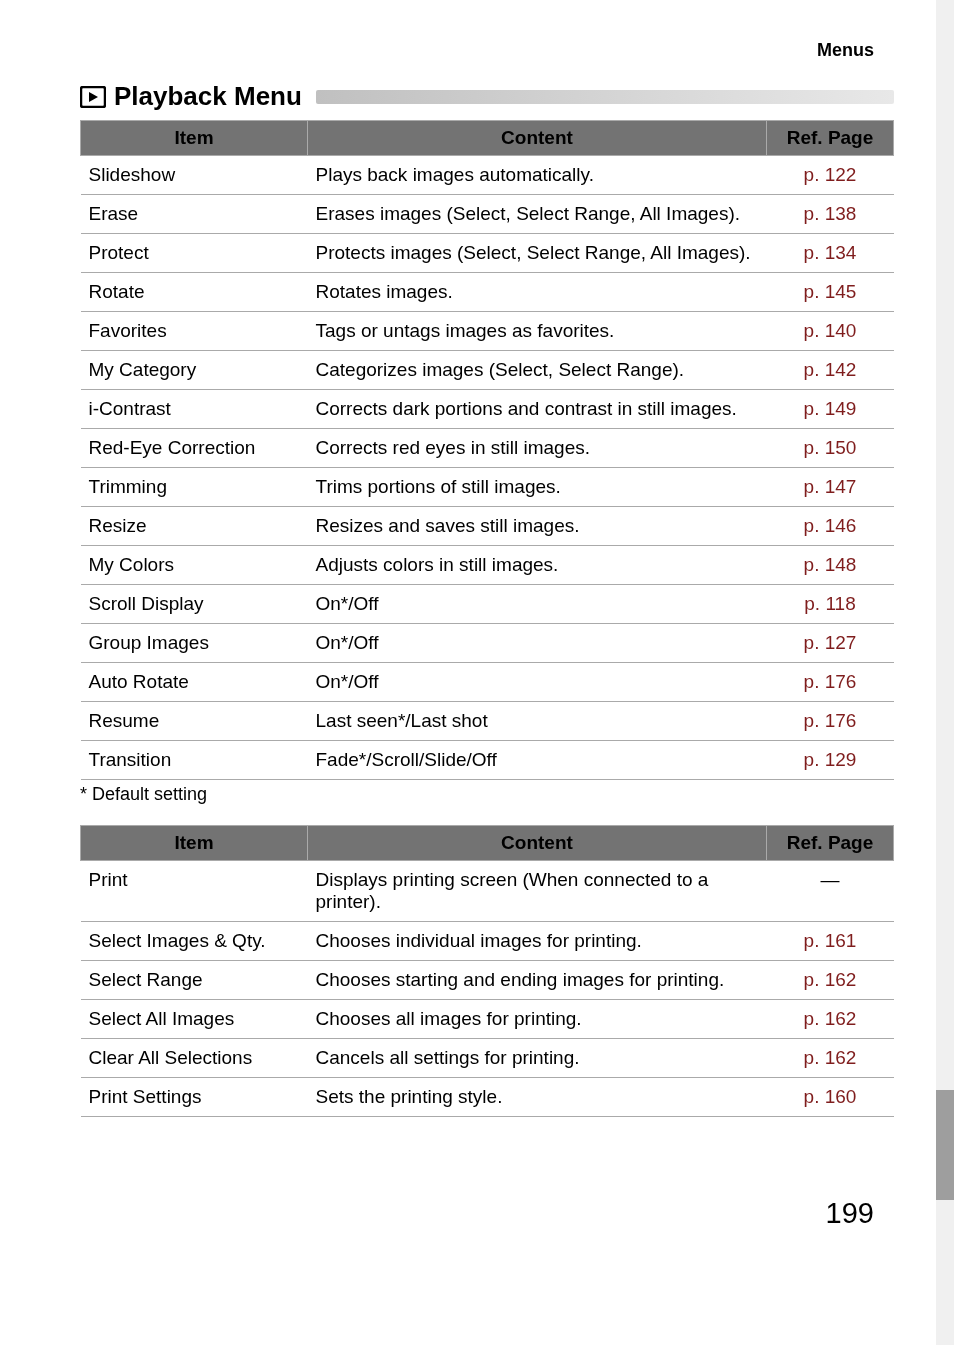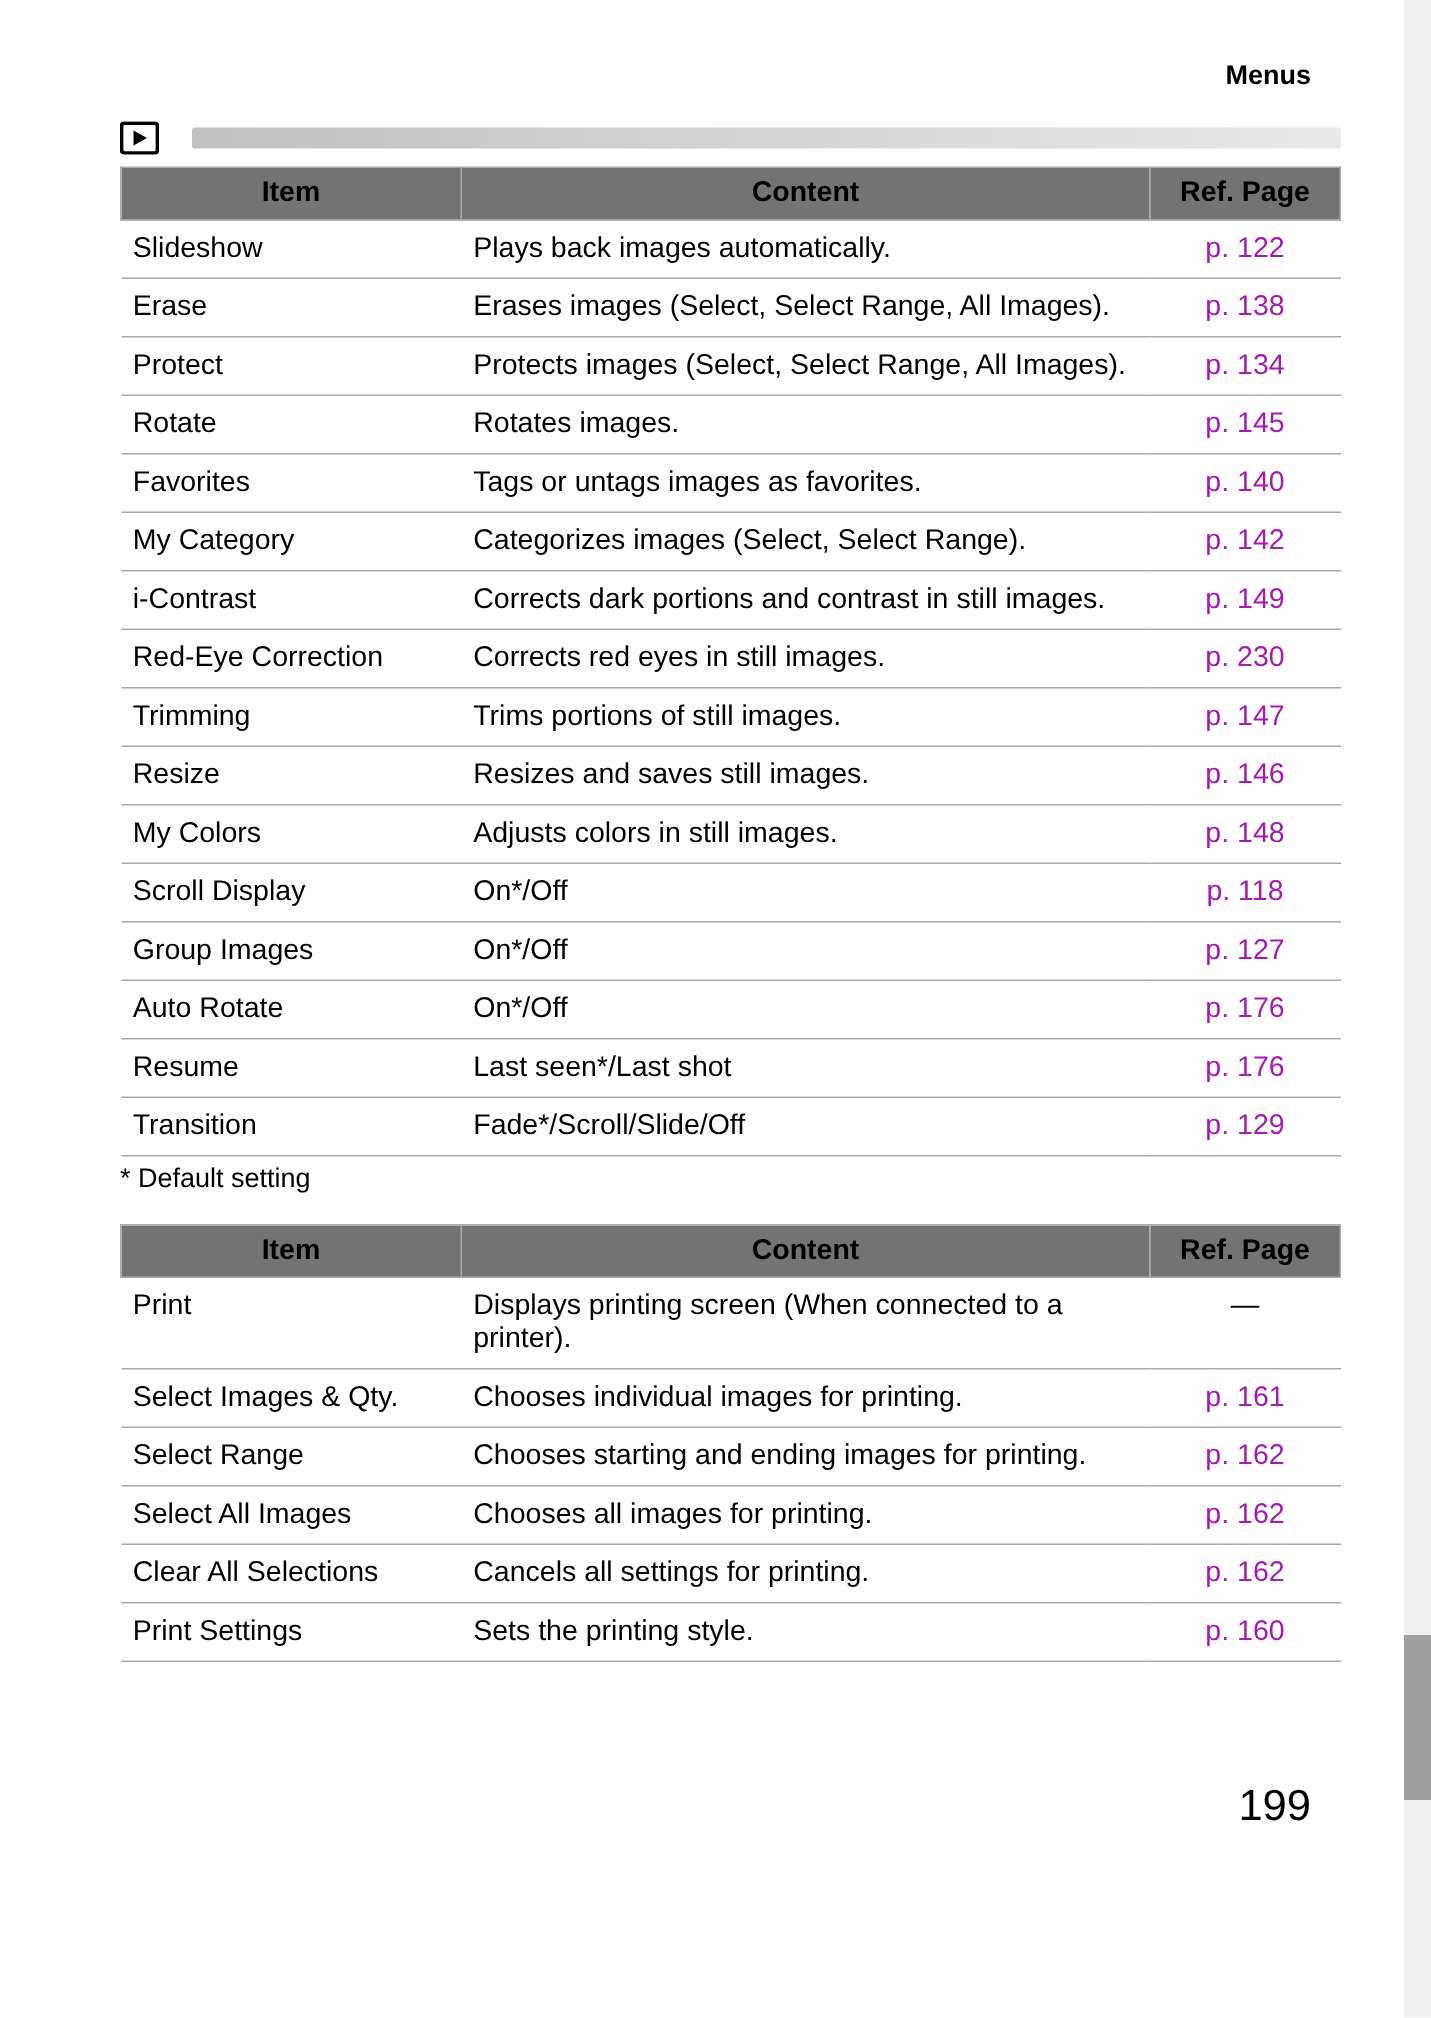--- a/index.html
+++ b/index.html
@@ -82,21 +82,21 @@
     border-left: none;
     border-right: none;
   }
   tbody td.content-cell {
     border-left: none;
     border-right: none;
   }
   tbody td.ref-cell {
     width: 100px;
     text-align: center;
-    color: #a21caf;
+    color: #7f1d1d;
     border-left: none;
     border-right: none;
   }
   tbody td.ref-cell.dash {
     color: #000;
   }
   thead th.item-head { width: 210px; }
   thead th.ref-head { width: 110px; }
   .footnote {
     font-size: 18px;
@@ -119,20 +119,21 @@
 
   <div class="header-label">Menus</div>
 
   <div class="section-title">
     <span class="icon">
       <svg width="26" height="22" viewBox="0 0 26 22">
         <rect x="1" y="1" width="24" height="20" rx="2" ry="2" fill="none" stroke="#000" stroke-width="2.5"></rect>
         <polygon points="9,6 9,16 18,11" fill="#000"></polygon>
       </svg>
     </span>
+    <span class="title-text">Playback Menu</span>
     <span class="title-bar"></span>
   </div>
 
   <table>
     <thead>
       <tr>
         <th class="item-head">Item</th>
         <th>Content</th>
         <th class="ref-head">Ref. Page</th>
       </tr>
@@ -169,21 +170,21 @@
           <td class="ref-cell">p. 142</td>
         </tr>
         <tr>
           <td class="item-cell">i-Contrast</td>
           <td class="content-cell">Corrects dark portions and contrast in still images.</td>
           <td class="ref-cell">p. 149</td>
         </tr>
         <tr>
           <td class="item-cell">Red-Eye Correction</td>
           <td class="content-cell">Corrects red eyes in still images.</td>
-          <td class="ref-cell">p. 230</td>
+          <td class="ref-cell">p. 150</td>
         </tr>
         <tr>
           <td class="item-cell">Trimming</td>
           <td class="content-cell">Trims portions of still images.</td>
           <td class="ref-cell">p. 147</td>
         </tr>
         <tr>
           <td class="item-cell">Resize</td>
           <td class="content-cell">Resizes and saves still images.</td>
           <td class="ref-cell">p. 146</td>

